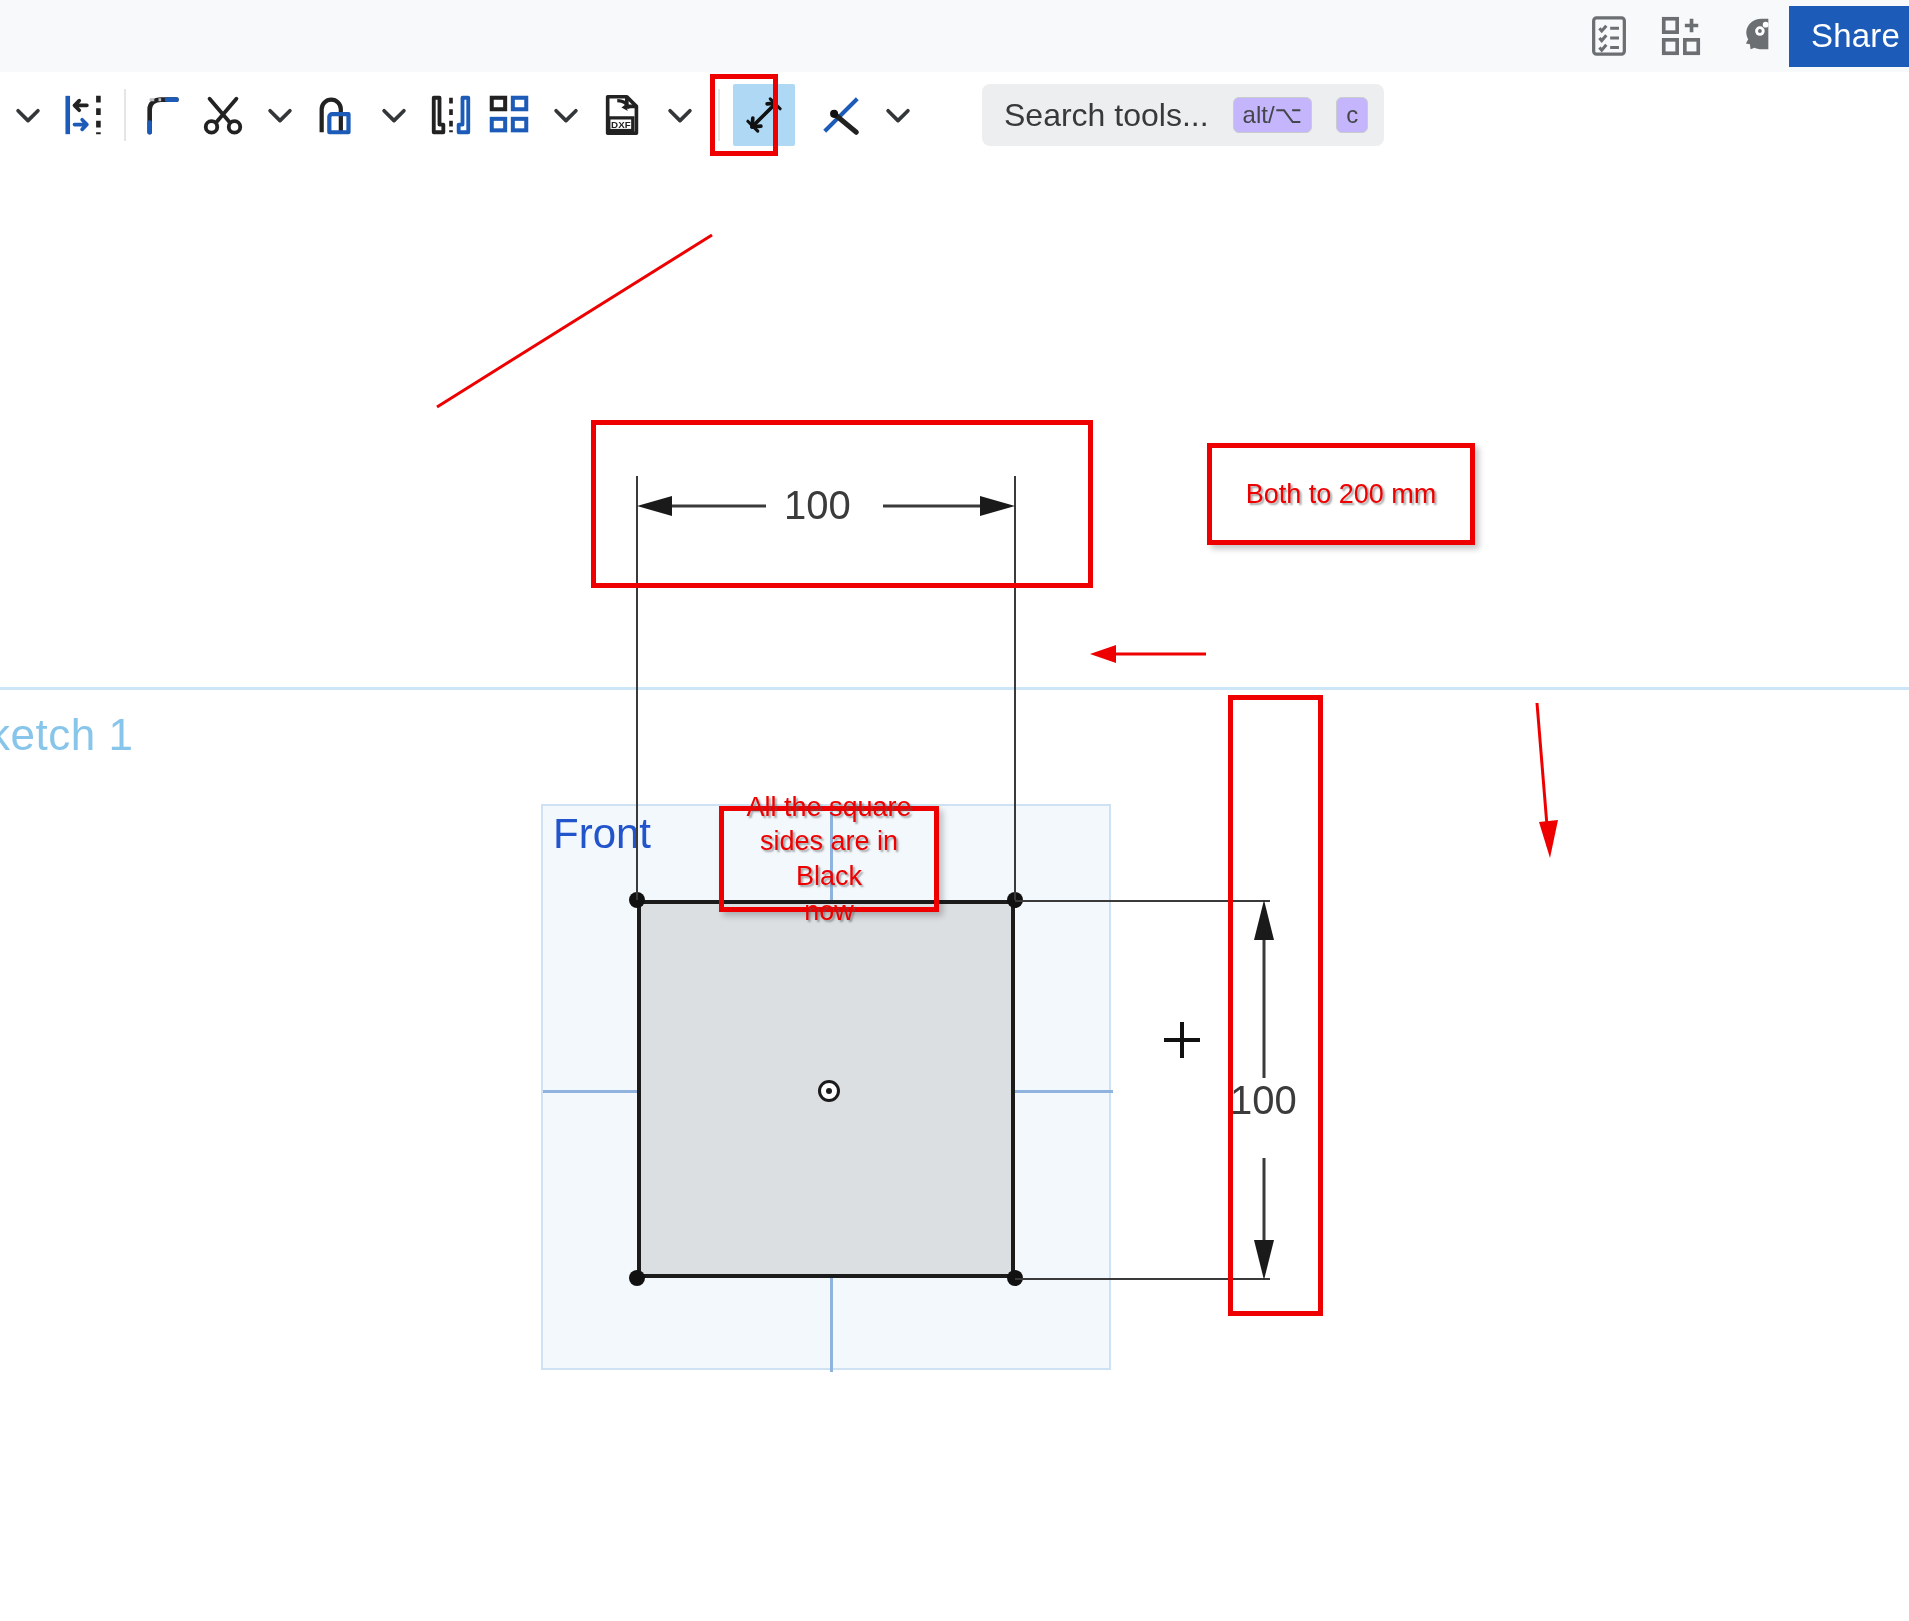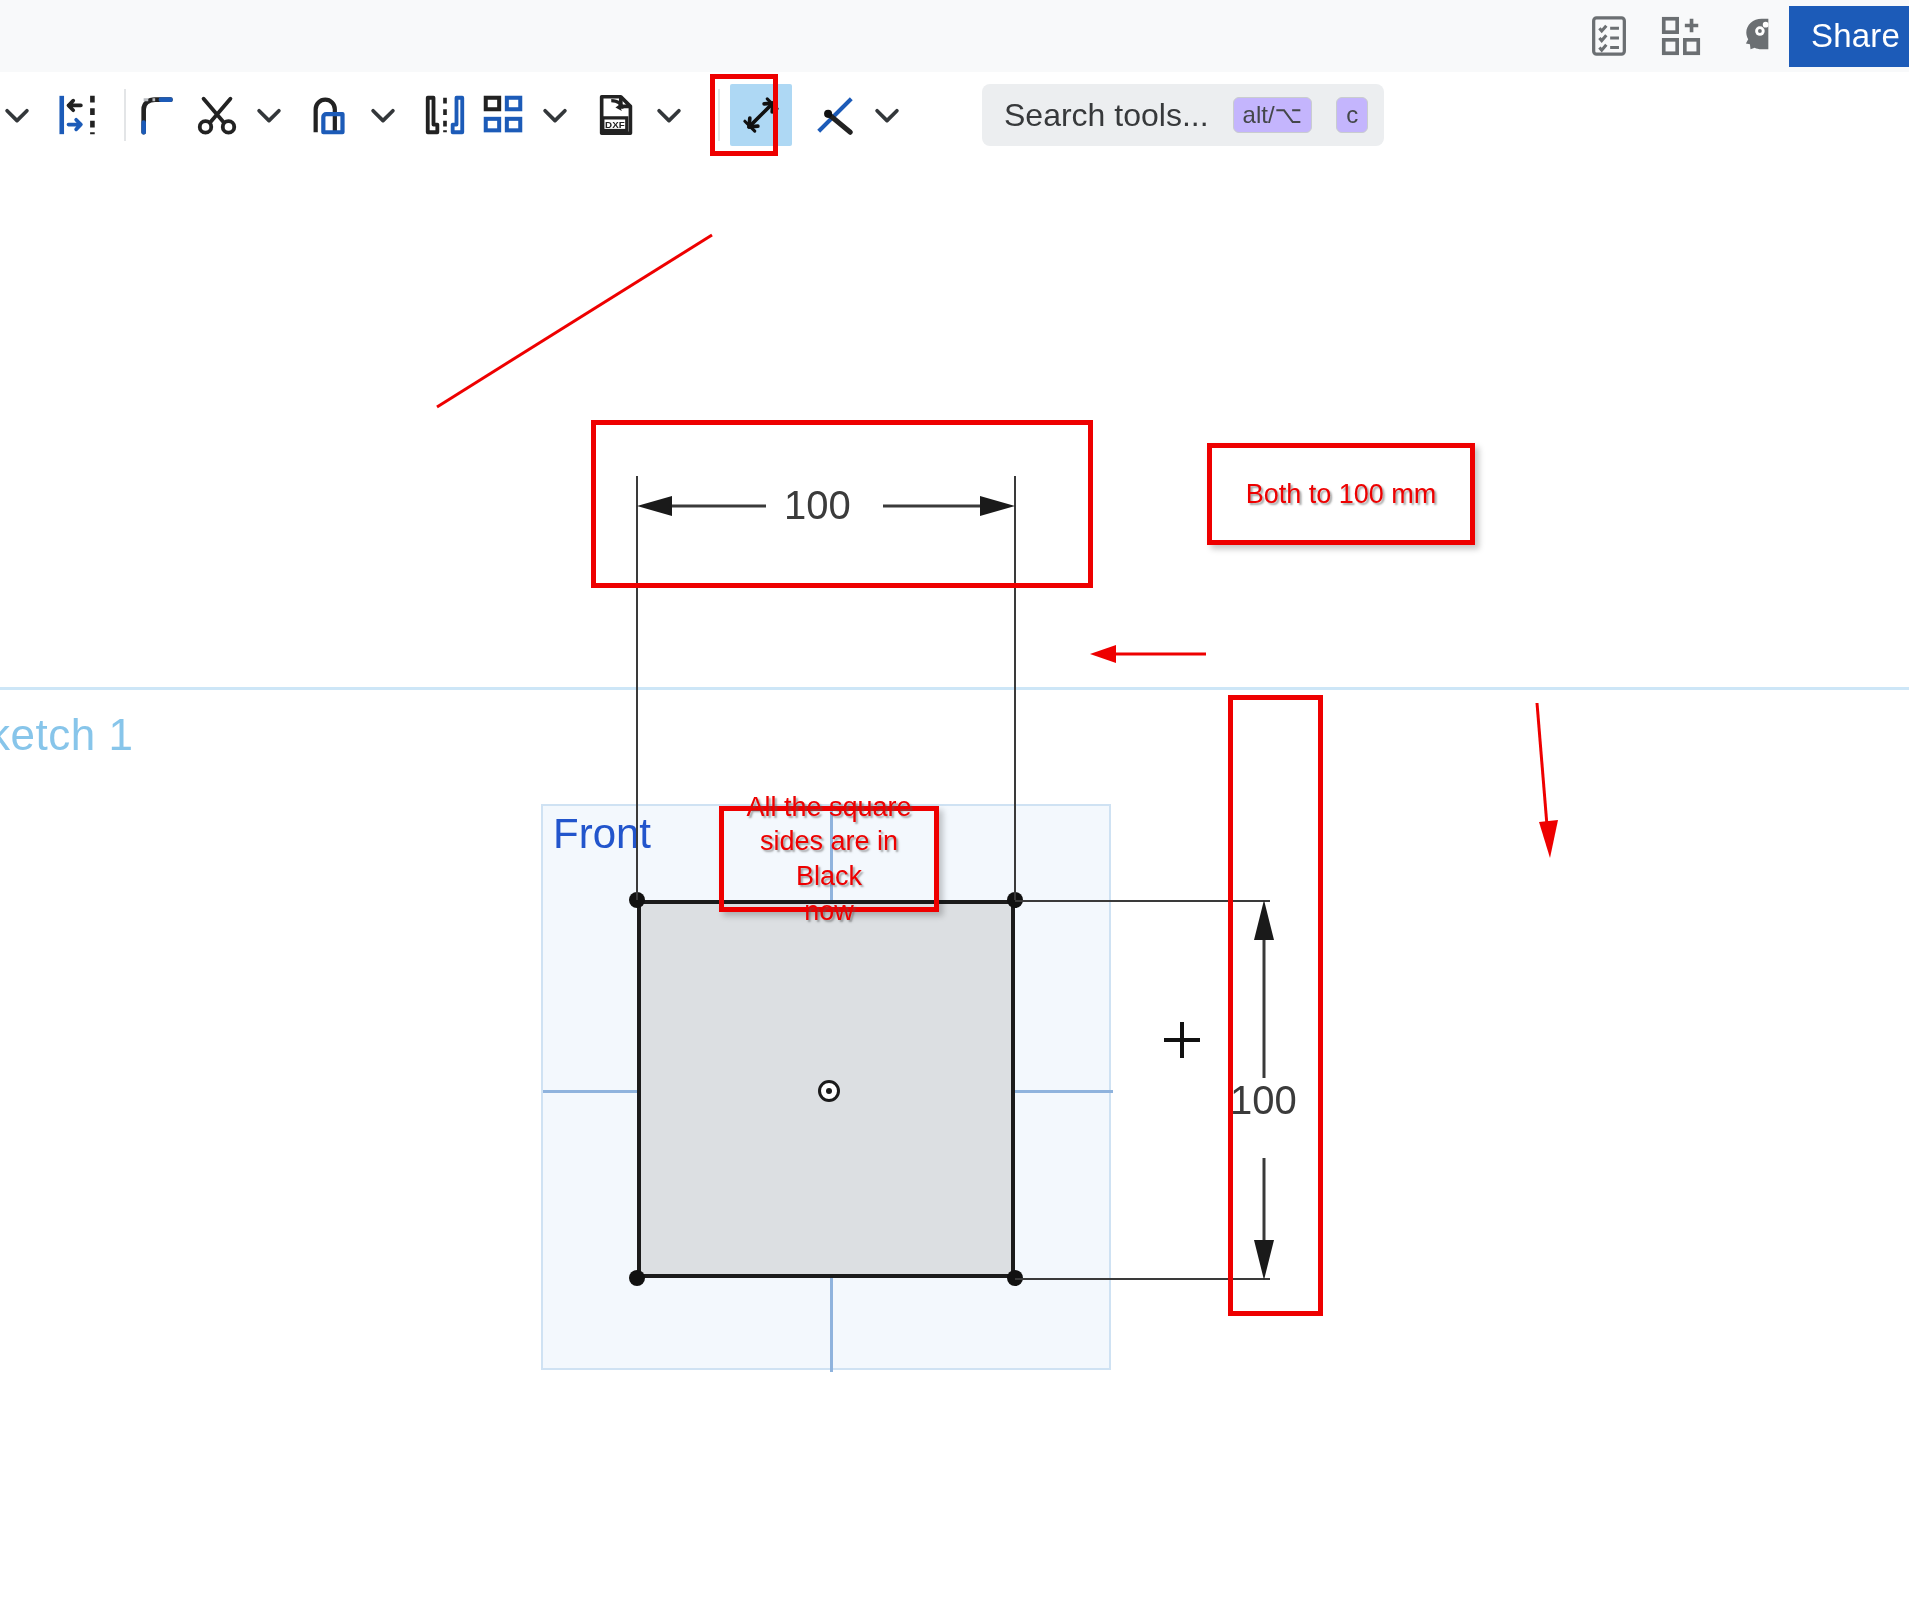--- a/index.html
+++ b/index.html
@@ -30,21 +30,21 @@
     font-size: 33px; letter-spacing: .2px;
     overflow: hidden; white-space: nowrap;
   }
 
   
   .toolbar {
     position: absolute; left: 0; top: 72px; width: 1909px; height: 86px;
     background: #ffffff; display: flex; align-items: center;
   }
   .tb-item {
-    height: 62px; display: flex; align-items: center; 
+    height: 62px; display: flex; align-items: center; justify-content: center;
   }
   .tb-icon { width: 58px; }
   .tb-chev { width: 56px; }
   .tb-sep {
     width: 2px; height: 52px; background: #e3e5e7; margin: 0 10px;
   }
   .tb-active {
     width: 62px; height: 62px; background: #aed8f4; border-radius: 2px;
     display:flex; align-items:center; justify-content:center;
   }
@@ -368,21 +368,21 @@
 
     <div class="dim-text" style="left:784px; top:325px;">100</div>
     <div class="dim-text" style="left:1230px; top:920px;">100</div>
 
     <div class="anno-hi" style="left:591px; top:262px; width:502px; height:168px;"></div>
     <div class="anno-hi" style="left:1228px; top:537px; width:95px; height:621px;"></div>
   </div>
 
 
   <div class="anno-box" style="left:1207px; top:443px; width:268px; height:102px;">
-    <div class="anno-text">Both to 100 mm</div>
+    <div class="anno-text">Both to 200 mm</div>
   </div>
 
   <div class="anno-box" style="left:719px; top:806px; width:220px; height:106px;">
     <div class="anno-text" style="white-space:pre-line;">All the square
 sides are in Black
 now</div>
   </div>
 
   <div class="anno-hi" style="left:710px; top:74px; width:68px; height:82px;"></div>
 

